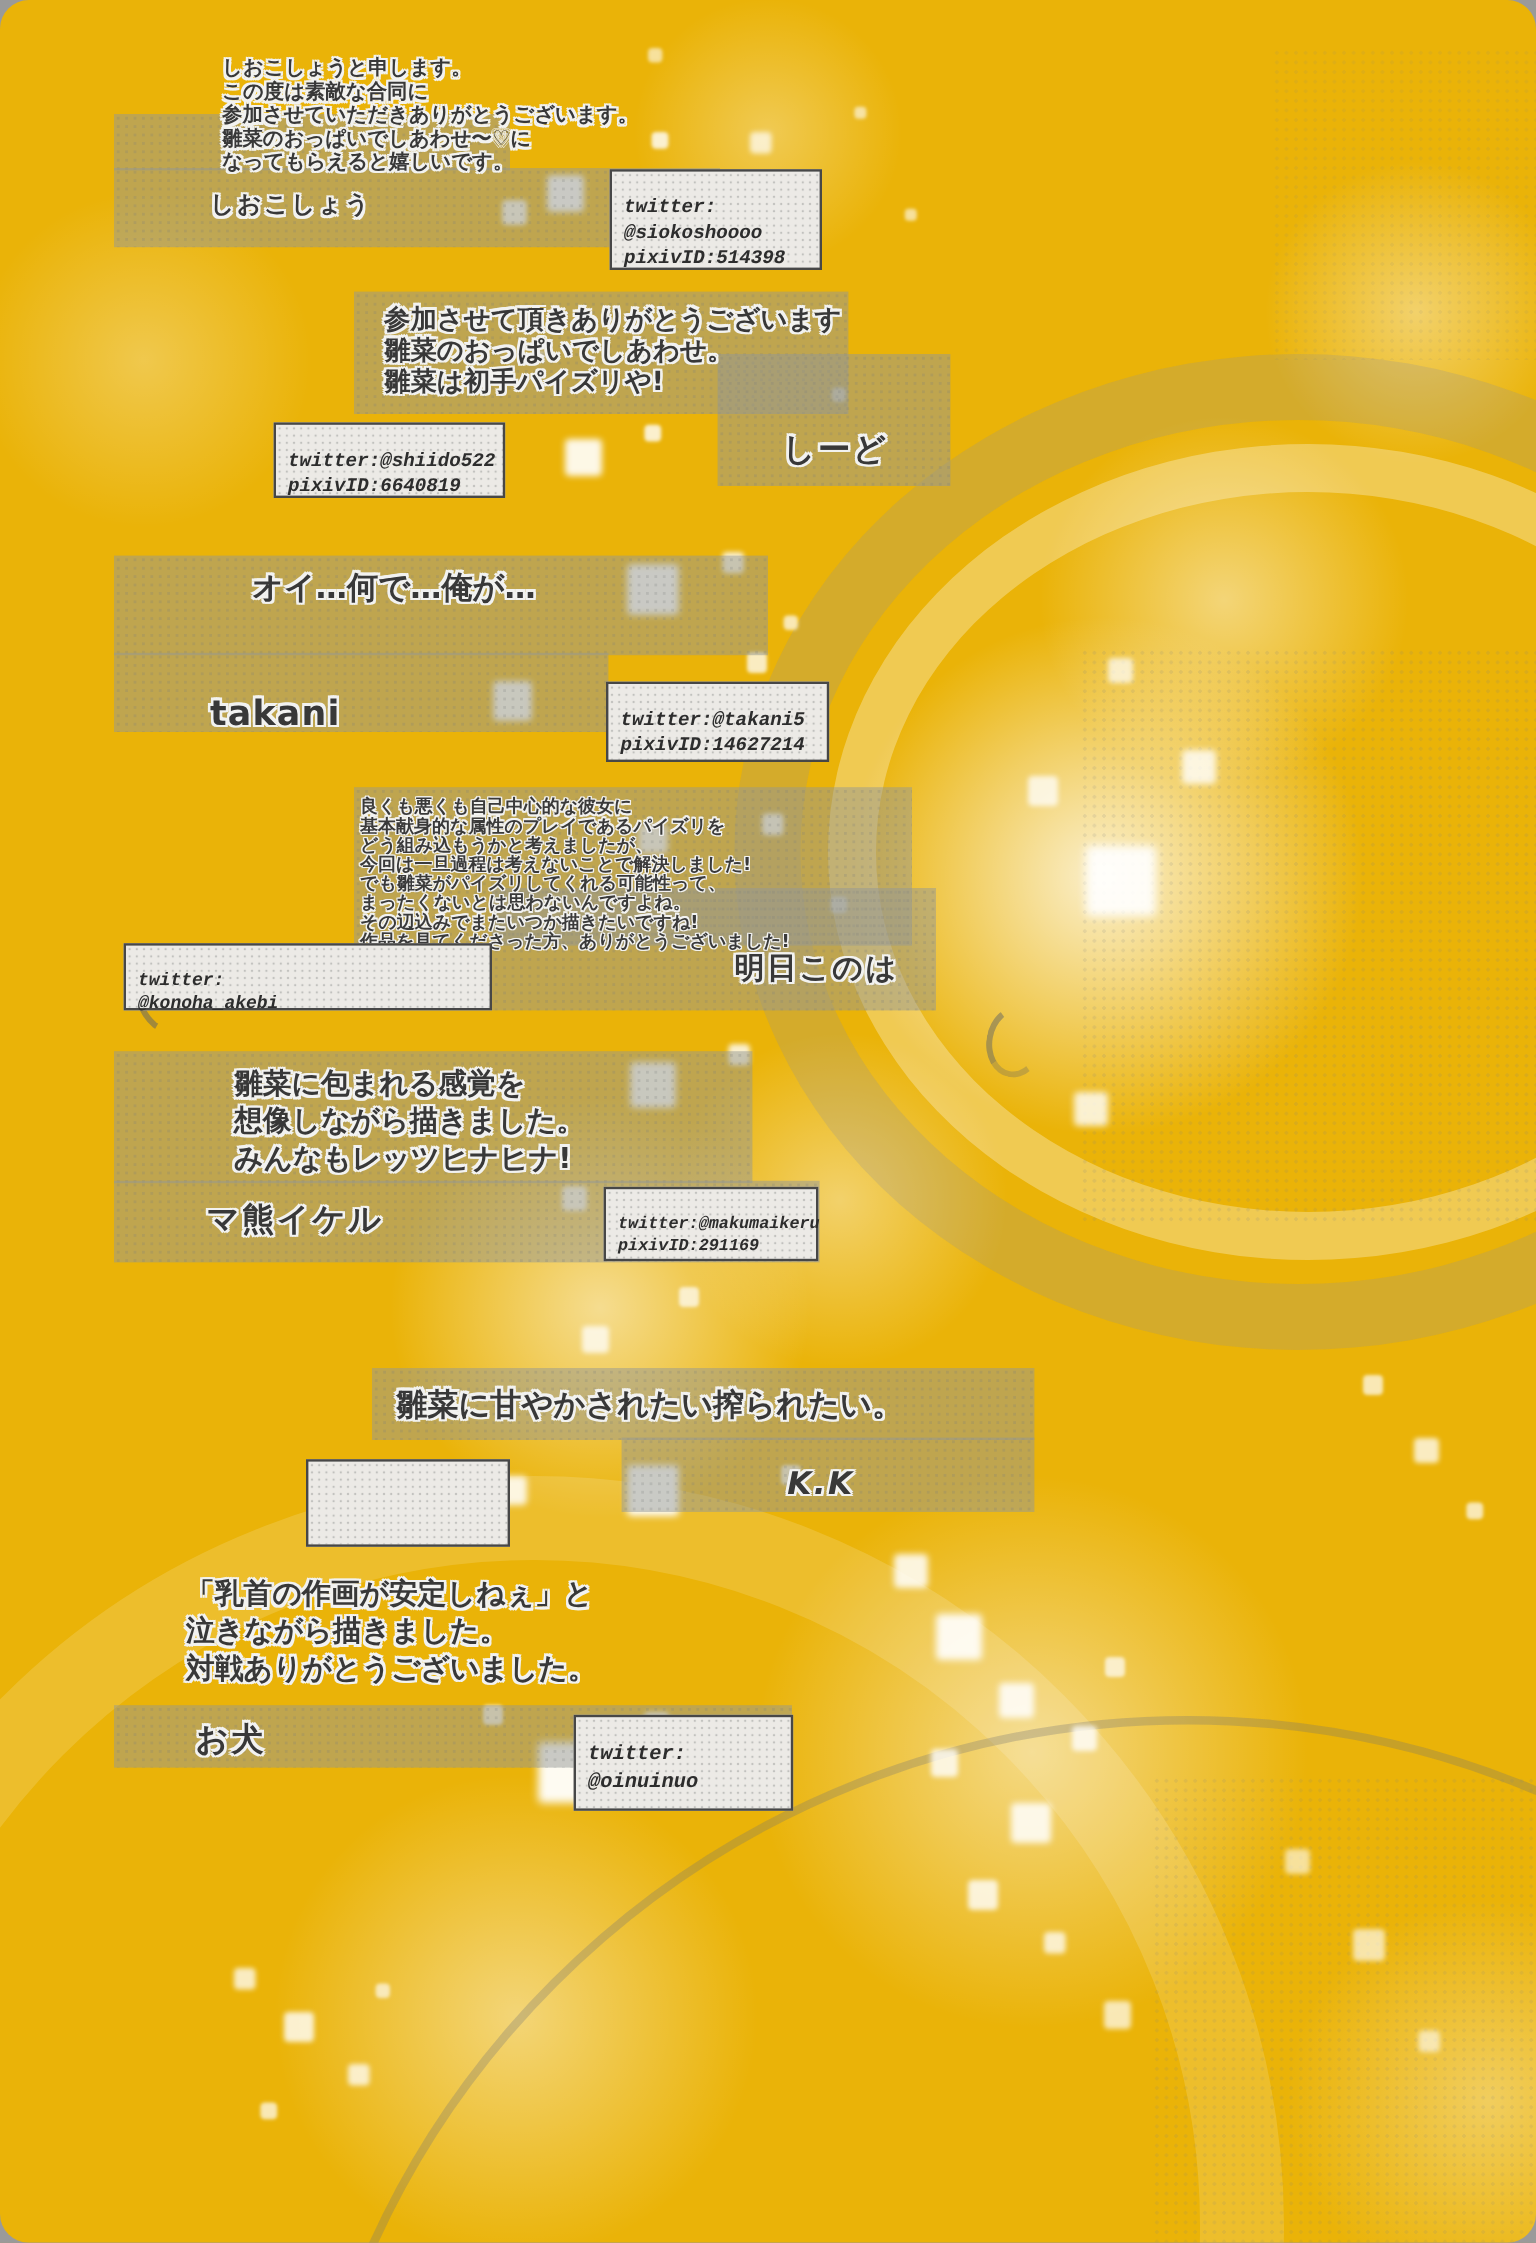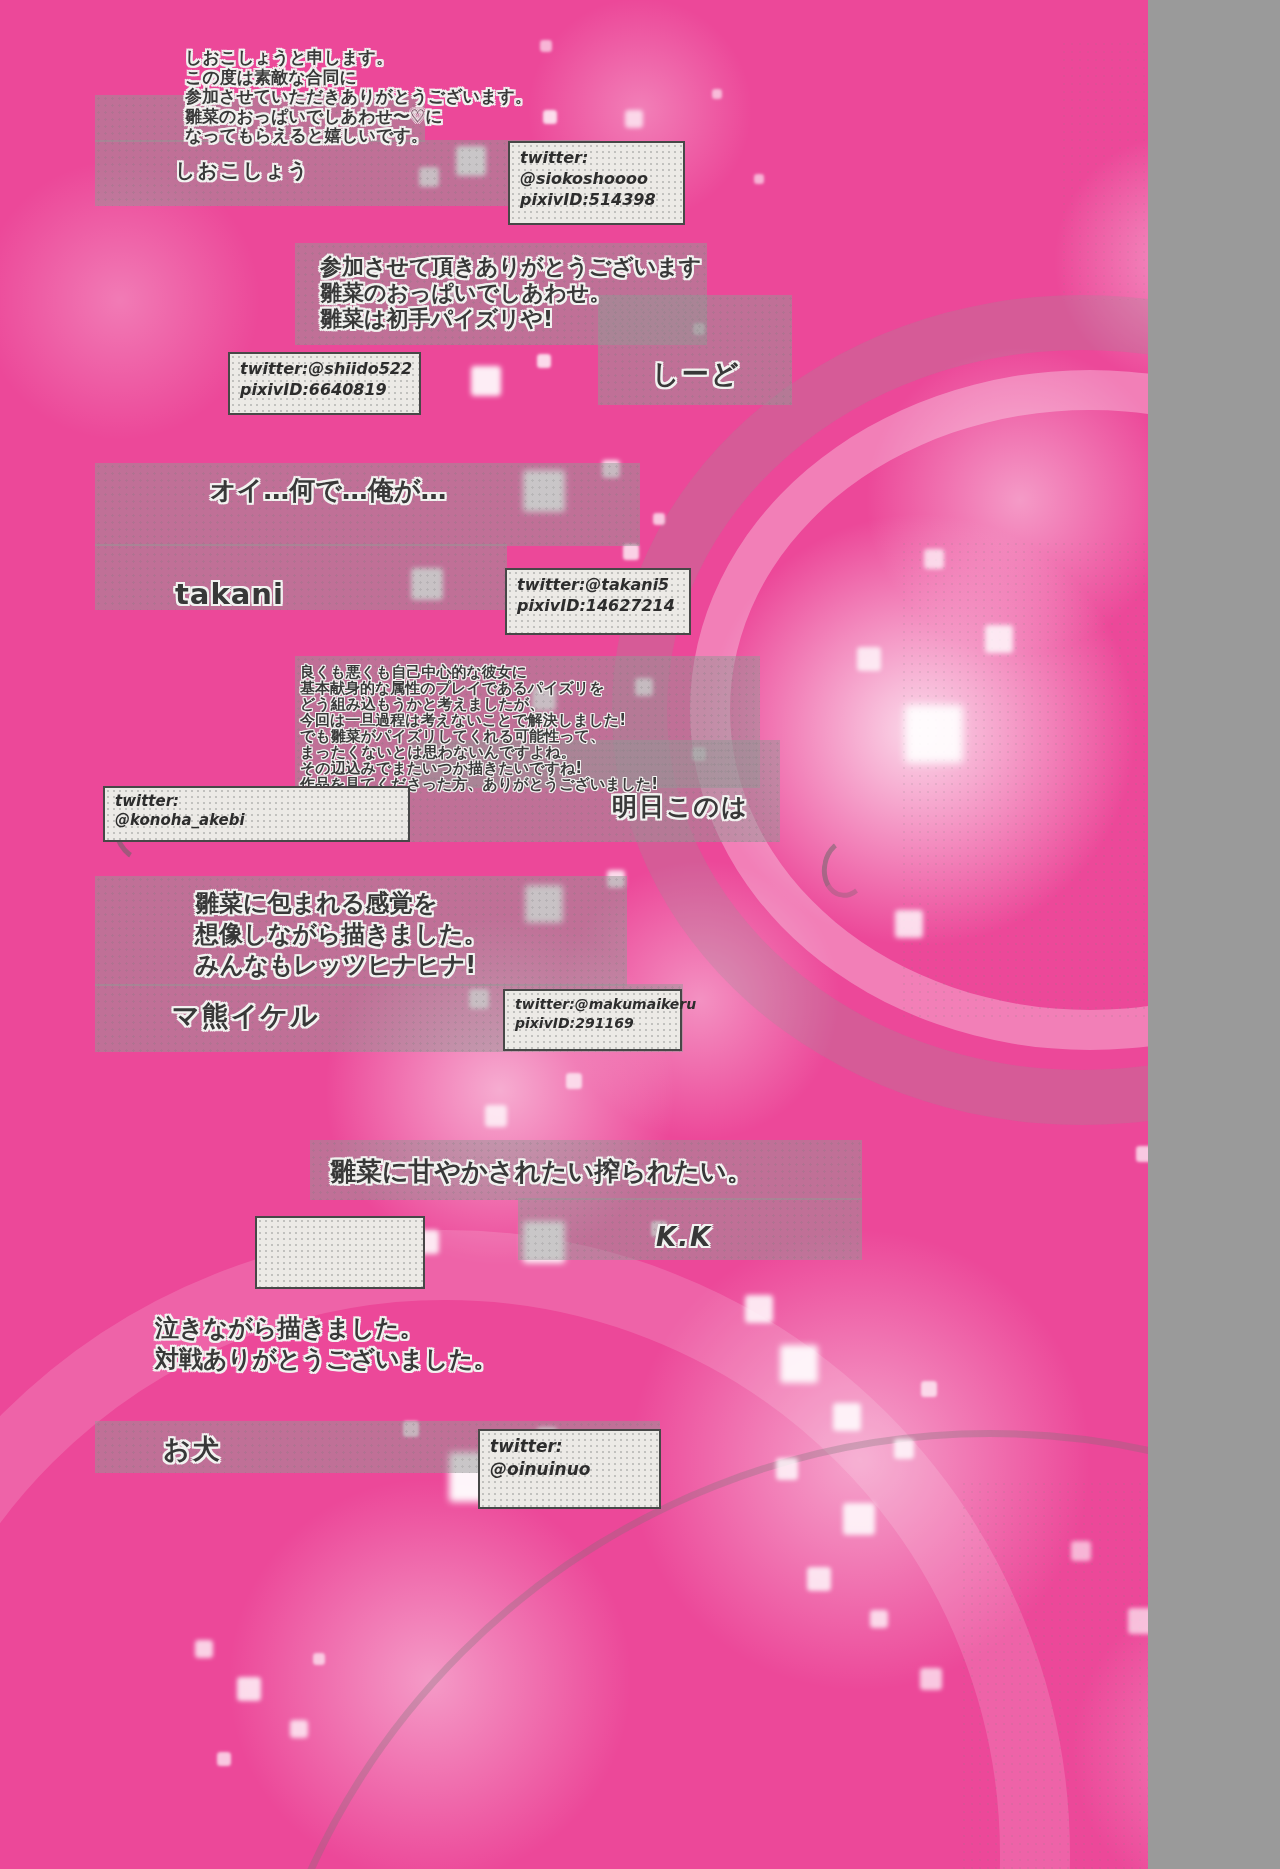--- a/index.html
+++ b/index.html
@@ -1,21 +1,22 @@
 <!DOCTYPE html>
 <html><head>
 <meta charset="utf-8">
 <style>
   * { margin:0; padding:0; box-sizing:border-box; }
   html,body { background:#9a9a9a; }
   body { width:1280px; }
   .page {
-    position:relative; width:1148px; height:1869px; overflow:hidden;
-    background:#ec4899;
+    position:relative; width:1280px; height:1869px; overflow:hidden;
+    background:#eab308;
     font-family:"DejaVu Sans","Liberation Sans",sans-serif;
+    border-radius:24px;
   }
 
   
   .bg-glows { position:absolute; inset:0;
     background:
       radial-gradient(circle 300px at 920px 730px, rgba(255,255,255,.8), rgba(255,255,255,0) 72%),
       radial-gradient(circle 220px at 1020px 500px, rgba(255,255,255,.45), rgba(255,255,255,0) 70%),
       radial-gradient(circle 180px at 1180px 260px, rgba(255,255,255,.4), rgba(255,255,255,0) 70%),
       radial-gradient(circle 250px at 500px 1090px, rgba(255,255,255,.55), rgba(255,255,255,0) 70%),
       radial-gradient(circle 200px at 700px 1000px, rgba(255,255,255,.4), rgba(255,255,255,0) 70%),
@@ -80,25 +81,25 @@
   .outlined { color:#383838; font-weight:bold;
     text-shadow:-2px -2px 0 #f2f2f0, 0 -2px 0 #f2f2f0, 2px -2px 0 #f2f2f0,
                 -2px 0 0 #f2f2f0, 2px 0 0 #f2f2f0,
                 -2px 2px 0 #f2f2f0, 0 2px 0 #f2f2f0, 2px 2px 0 #f2f2f0; }
   .outlined-thin { color:#3a3a3a; font-weight:bold;
     text-shadow:-1px -1px 0 #f2f2f0, 0 -1px 0 #f2f2f0, 1px -1px 0 #f2f2f0,
                 -1px 0 0 #f2f2f0, 1px 0 0 #f2f2f0,
                 -1px 1px 0 #f2f2f0, 0 1px 0 #f2f2f0, 1px 1px 0 #f2f2f0; }
   .comment { position:absolute; white-space:nowrap; }
   .artist-name { position:absolute; white-space:nowrap; letter-spacing:2px; }
-  .contact-box { position:absolute; border:2px solid #474747; padding:4px 10px;
+  .contact-box { position:absolute; border:2px solid #474747; padding:20px 10px;
     background-color:#eceae6;
     background-image:radial-gradient(rgba(150,152,150,.5) 1.1px, transparent 1.2px);
     background-size:6px 6px;
-    color:#2d2d2d; font-weight:bold; font-style:italic; white-space:nowrap;
+    color:#2d2d2d; font-weight:bold; font-style:italic; white-space:nowrap;font-family:Liberation Mono, monospace;
   }
 
   
   .s0 .band-a { left:95px;  top:95px;  width:330px; height:47px; }
   .s0 .band-b { left:95px;  top:140px; width:505px; height:66px; }
   .s0 .comment { left:185px; top:48px;  font-size:17px; line-height:19.5px; }
   .s0 .artist-name { left:175px; top:157px; font-size:20px; }
   .s0 .contact-box { left:508px; top:141px; width:177px; height:84px; font-size:16px; line-height:21px; }
 
   
@@ -246,20 +247,21 @@
     <div class="comment outlined">
         <div class="tline">雛菜に甘やかされたい搾られたい。</div>
       </div>
     <div class="artist-name outlined">K.K</div>
     <div class="contact-box"></div>
   </section>
 
   <section class="artist-block s6">
     <div class="band band-a"></div>
     <div class="comment outlined">
+        <div class="tline">「乳首の作画が安定しねぇ」と</div>
         <div class="tline">泣きながら描きました。</div>
         <div class="tline">対戦ありがとうございました。</div>
       </div>
     <div class="artist-name outlined">お犬</div>
     <div class="contact-box">
         <div class="tline">twitter:</div>
         <div class="tline">@oinuinuo</div>
       </div>
   </section>
 

